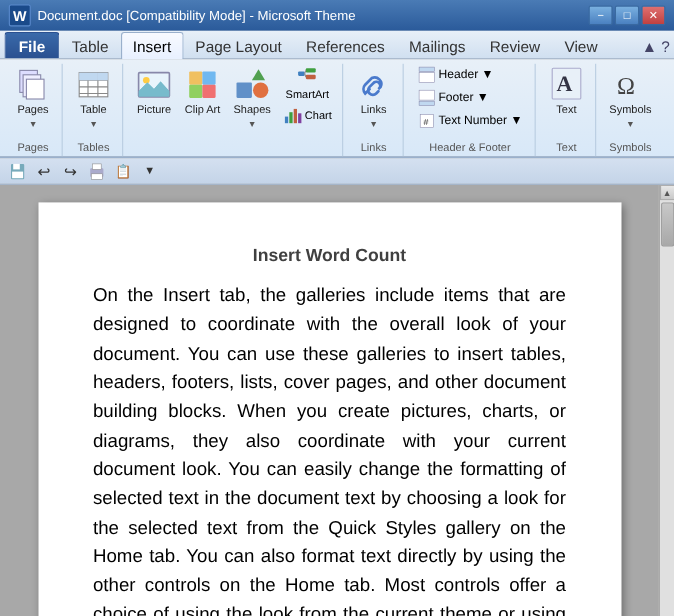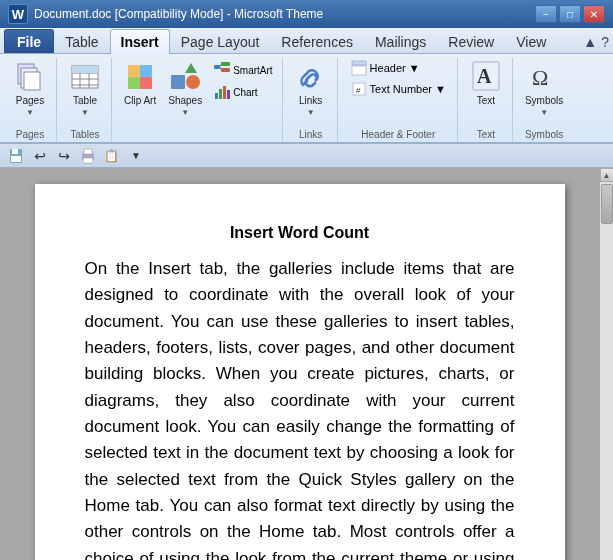--- a/index.html
+++ b/index.html
@@ -81,21 +81,21 @@
       cursor: pointer;
       border-radius: 3px 3px 0 0;
       border: 1px solid transparent;
       border-bottom: none;
       color: #333;
     }
     .tab.active {
       background: linear-gradient(to bottom, #f8faff, #e8f0ff);
       border-color: #9ab0cc;
       color: #000;
-      font-weight: bold;
+      font-weight: normal;
       margin-bottom: -1px;
       padding-bottom: 4px;
     }
     .tab.file-tab {
       background: linear-gradient(to bottom, #3a6aaa, #2a5090);
       color: white;
       border-radius: 3px 3px 0 0;
       padding: 4px 12px 3px;
       font-weight: bold;
       border-color: #2a5090;
@@ -214,21 +214,21 @@
       min-height: 320px;
       padding: 40px 50px 20px;
       box-shadow: 2px 2px 8px rgba(0,0,0,0.4);
       overflow: hidden;
     }
     .doc-title {
       text-align: center;
       font-size: 16px;
       font-weight: bold;
       margin-bottom: 14px;
-      color: #000000;
+      color: #404040;
     }
     .word-count-highlight {
       background: #ffff99;
       display: inline;
       padding: 2px 6px;
       font-size: 13px;
     }
     .word-count-line {
       text-align: center;
       margin-bottom: 16px;
@@ -438,41 +438,52 @@
       </div>
     </div>
     <div class="ribbon-group-label">Tables</div>
   </div>
 
   <div class="ribbon-group">
     <div class="ribbon-group-content">
       <div class="ribbon-btn">
         <div class="icon">
           <svg width="32" height="32" viewBox="0 0 32 32">
+            <rect x="2" y="5" width="28" height="22" fill="#e8f4fc" stroke="#88a" stroke-width="1.5" rx="1"></rect>
+            <circle cx="9" cy="12" r="3" fill="#ffcc44"></circle>
+            <polyline points="2,22 10,14 16,20 22,13 30,22" fill="#7bc" stroke="none"></polyline>
+            <polygon points="2,22 10,14 16,20 22,13 30,22 30,27 2,27" fill="#7bc"></polygon>
+          </svg>
+        </div>
+        <span class="label">Picture</span>
+      </div>
+      <div class="ribbon-btn">
+        <div class="icon">
+          <svg width="32" height="32" viewBox="0 0 32 32">
             <rect x="4" y="4" width="12" height="12" fill="#f0c060" rx="1"></rect>
             <rect x="16" y="4" width="12" height="12" fill="#70b8f0" rx="1"></rect>
             <rect x="4" y="16" width="12" height="12" fill="#90d060" rx="1"></rect>
             <rect x="16" y="16" width="12" height="12" fill="#f07070" rx="1"></rect>
           </svg>
         </div>
         <span class="label">Clip Art</span>
       </div>
       <div class="ribbon-btn">
         <div class="icon">
           <svg width="32" height="32" viewBox="0 0 32 32">
             <rect x="2" y="14" width="14" height="14" fill="#6090c8" rx="1"></rect>
             <circle cx="24" cy="21" r="7" fill="#e07040"></circle>
             <polygon points="16,12 22,2 28,12" fill="#50a050"></polygon>
           </svg>
         </div>
         <span class="label">Shapes</span>
         <span class="dropdown-arrow">▼</span>
       </div>
       <div style="display:flex;flex-direction:column;gap:2px;margin-top:2px;">
-        <div class="ribbon-btn" style="flex-direction:row;min-width:unset;padding:1px 3px;">
+        <div class="ribbon-btn" style="flex-direction:column;min-width:unset;padding:1px 3px;">
           <div style="width:18px;height:18px;">
             <svg width="18" height="18" viewBox="0 0 18 18">
               <rect x="1" y="4" width="6" height="4" fill="#4080c0" rx="1"></rect>
               <rect x="8" y="1" width="9" height="4" fill="#40a040" rx="1"></rect>
               <rect x="8" y="7" width="9" height="4" fill="#c06040" rx="1"></rect>
               <line x1="7" y1="6" x2="8" y2="3" stroke="#888" stroke-width="1"></line>
               <line x1="7" y1="6" x2="8" y2="9" stroke="#888" stroke-width="1"></line>
             </svg>
           </div>
           <span style="font-size:10px;">SmartArt</span>
@@ -515,20 +526,29 @@
             <svg width="16" height="16" viewBox="0 0 16 16">
               <rect x="1" y="1" width="14" height="4" fill="#c0d8f0" stroke="#88a" stroke-width="0.5"></rect>
               <rect x="1" y="6" width="14" height="9" fill="white" stroke="#88a" stroke-width="0.5"></rect>
             </svg>
           </div>
           <span>Header ▼</span>
         </div>
         <div class="ribbon-small-btn">
           <div class="ribbon-small-icon">
             <svg width="16" height="16" viewBox="0 0 16 16">
+              <rect x="1" y="1" width="14" height="9" fill="white" stroke="#88a" stroke-width="0.5"></rect>
+              <rect x="1" y="11" width="14" height="4" fill="#c0d8f0" stroke="#88a" stroke-width="0.5"></rect>
+            </svg>
+          </div>
+          <span>Footer ▼</span>
+        </div>
+        <div class="ribbon-small-btn">
+          <div class="ribbon-small-icon">
+            <svg width="16" height="16" viewBox="0 0 16 16">
               <rect x="2" y="2" width="12" height="12" fill="white" stroke="#88a" stroke-width="0.5"></rect>
               <text x="5" y="12" font-size="8" fill="#333">#</text>
             </svg>
           </div>
           <span>Text Number ▼</span>
         </div>
       </div>
     </div>
     <div class="ribbon-group-label">Header &amp; Footer</div>
   </div>

